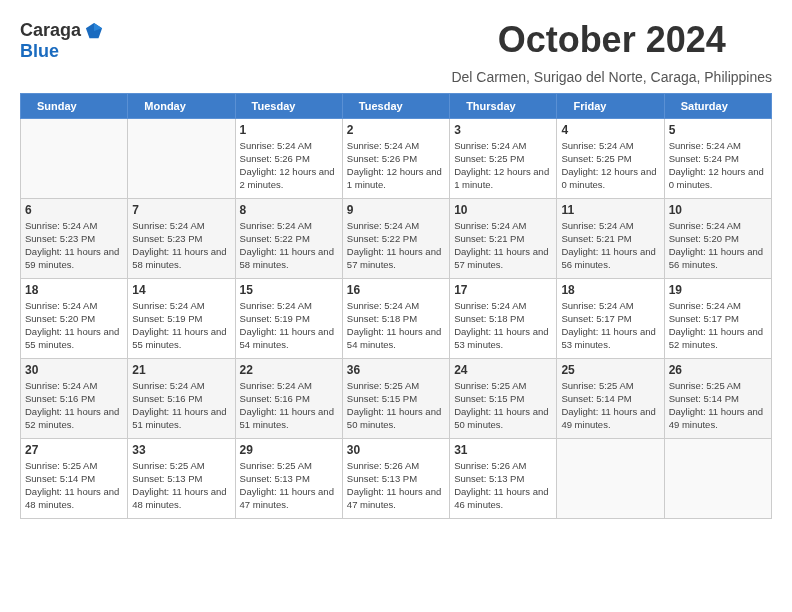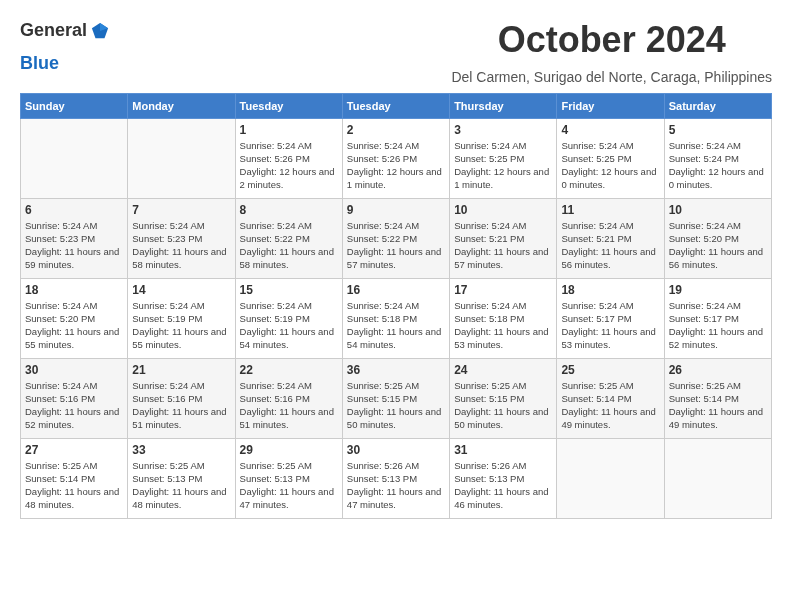--- a/index.html
+++ b/index.html
@@ -28,21 +28,20 @@
     }
     .logo-general {
       font-size: 18px;
       font-weight: bold;
       color: #333;
     }
     .logo-blue {
       font-size: 18px;
       font-weight: bold;
       color: #1a6bbf;
-      margin-top: 12px;
     }
     .logo-icon {
       width: 18px;
       height: 18px;
       margin-left: 2px;
     }
     .title-section {
       text-align: center;
     }
     .month-title {
@@ -57,21 +56,21 @@
       margin-top: 9px;
     }
     table {
       width: 100%;
       border-collapse: collapse;
       font-size: 10px;
     }
     thead tr th {
       background-color: #3d7cc9;
       color: #fff;
-      padding: 6px 4px;
+      padding: 6px 16px;
       text-align: left;
       font-size: 11px;
       border: 1px solid #5a90d4;
     }
     tbody tr td {
       border: 1px solid #ccc;
       vertical-align: top;
       padding: 4px;
       height: 80px;
       width: calc(100% / 7);
@@ -95,21 +94,21 @@
     .empty-cell {
       background: #f9f9f9 !important;
     }
   </style>
 </head>
 <body>
 
 <div class="header">
   <div class="logo">
     <div class="logo-text">
-      <span class="logo-general">General</span>
+      <span class="logo-general">Caraga</span>
       <svg class="logo-icon" viewBox="0 0 20 20">
         <polygon points="10,1 19,7 15,18 5,18 1,7" fill="#1a6bbf"></polygon>
         <polygon points="10,1 19,7 10,10" fill="#2a85d9"></polygon>
       </svg>
     </div>
     <span class="logo-blue">Blue</span>
   </div>
   <div class="title-section">
     <div class="month-title">October 2024</div>
     <div class="location-title">Del Carmen, Surigao del Norte, Caraga, Philippines</div>

